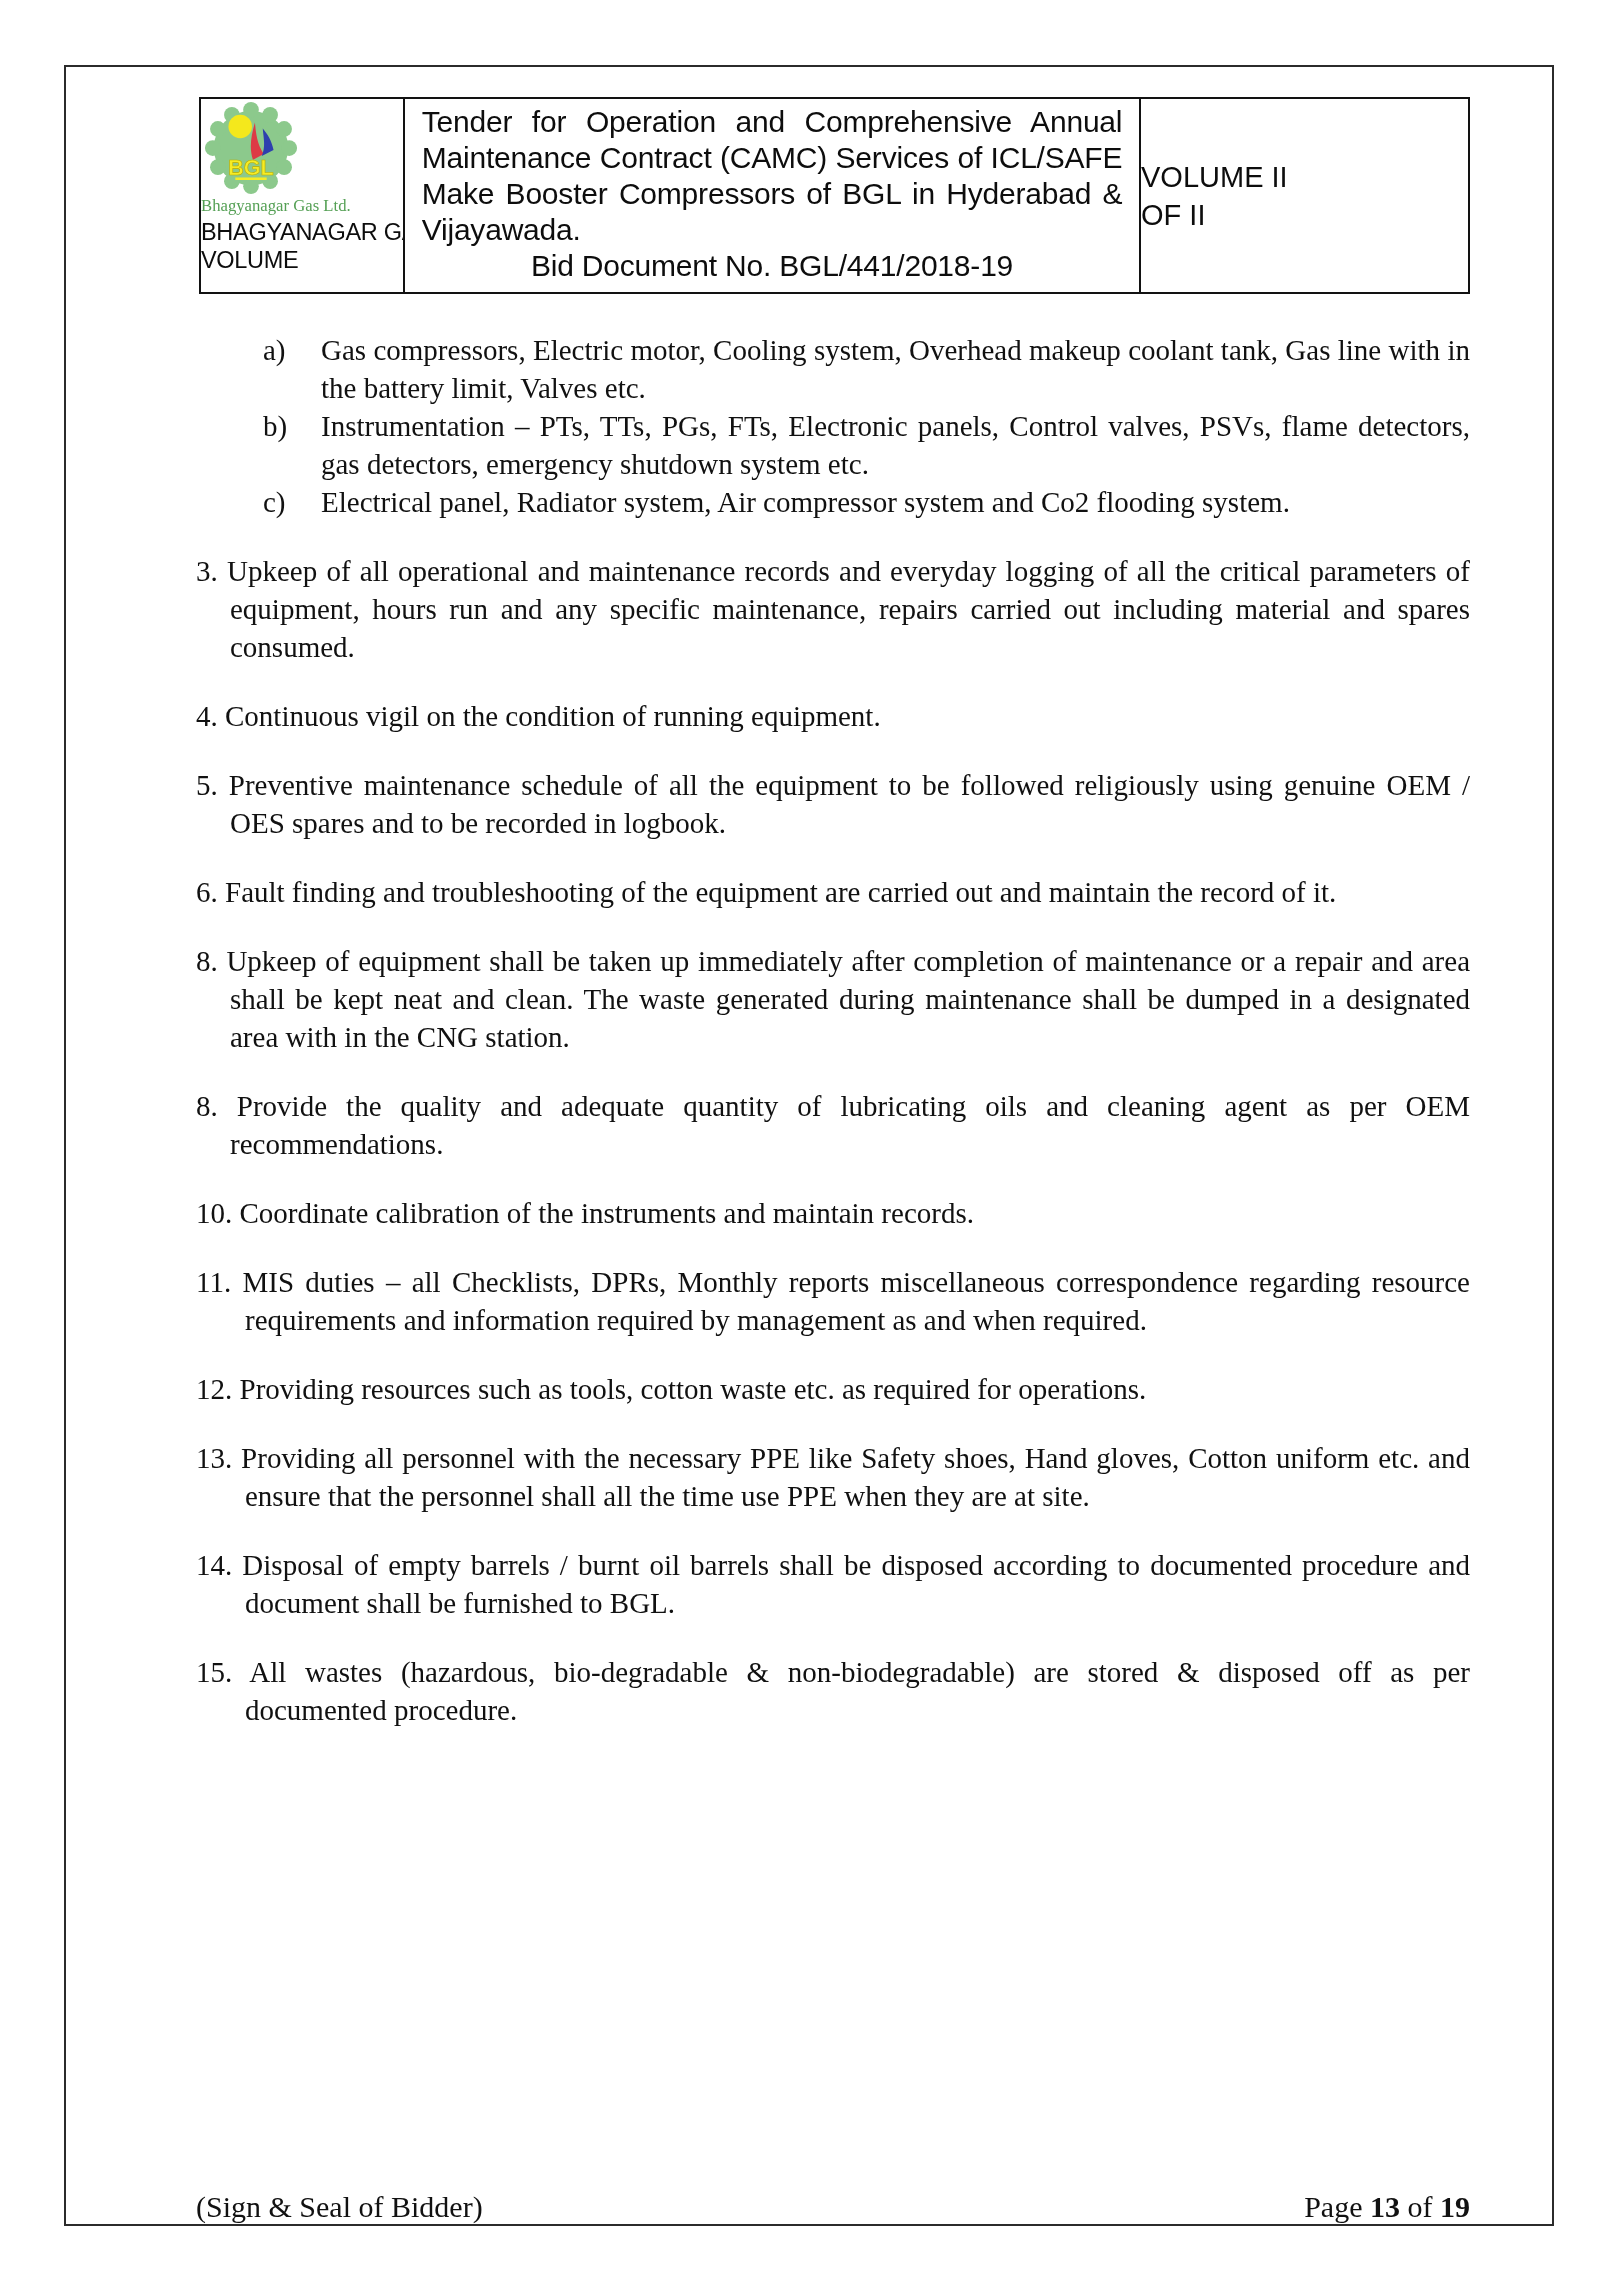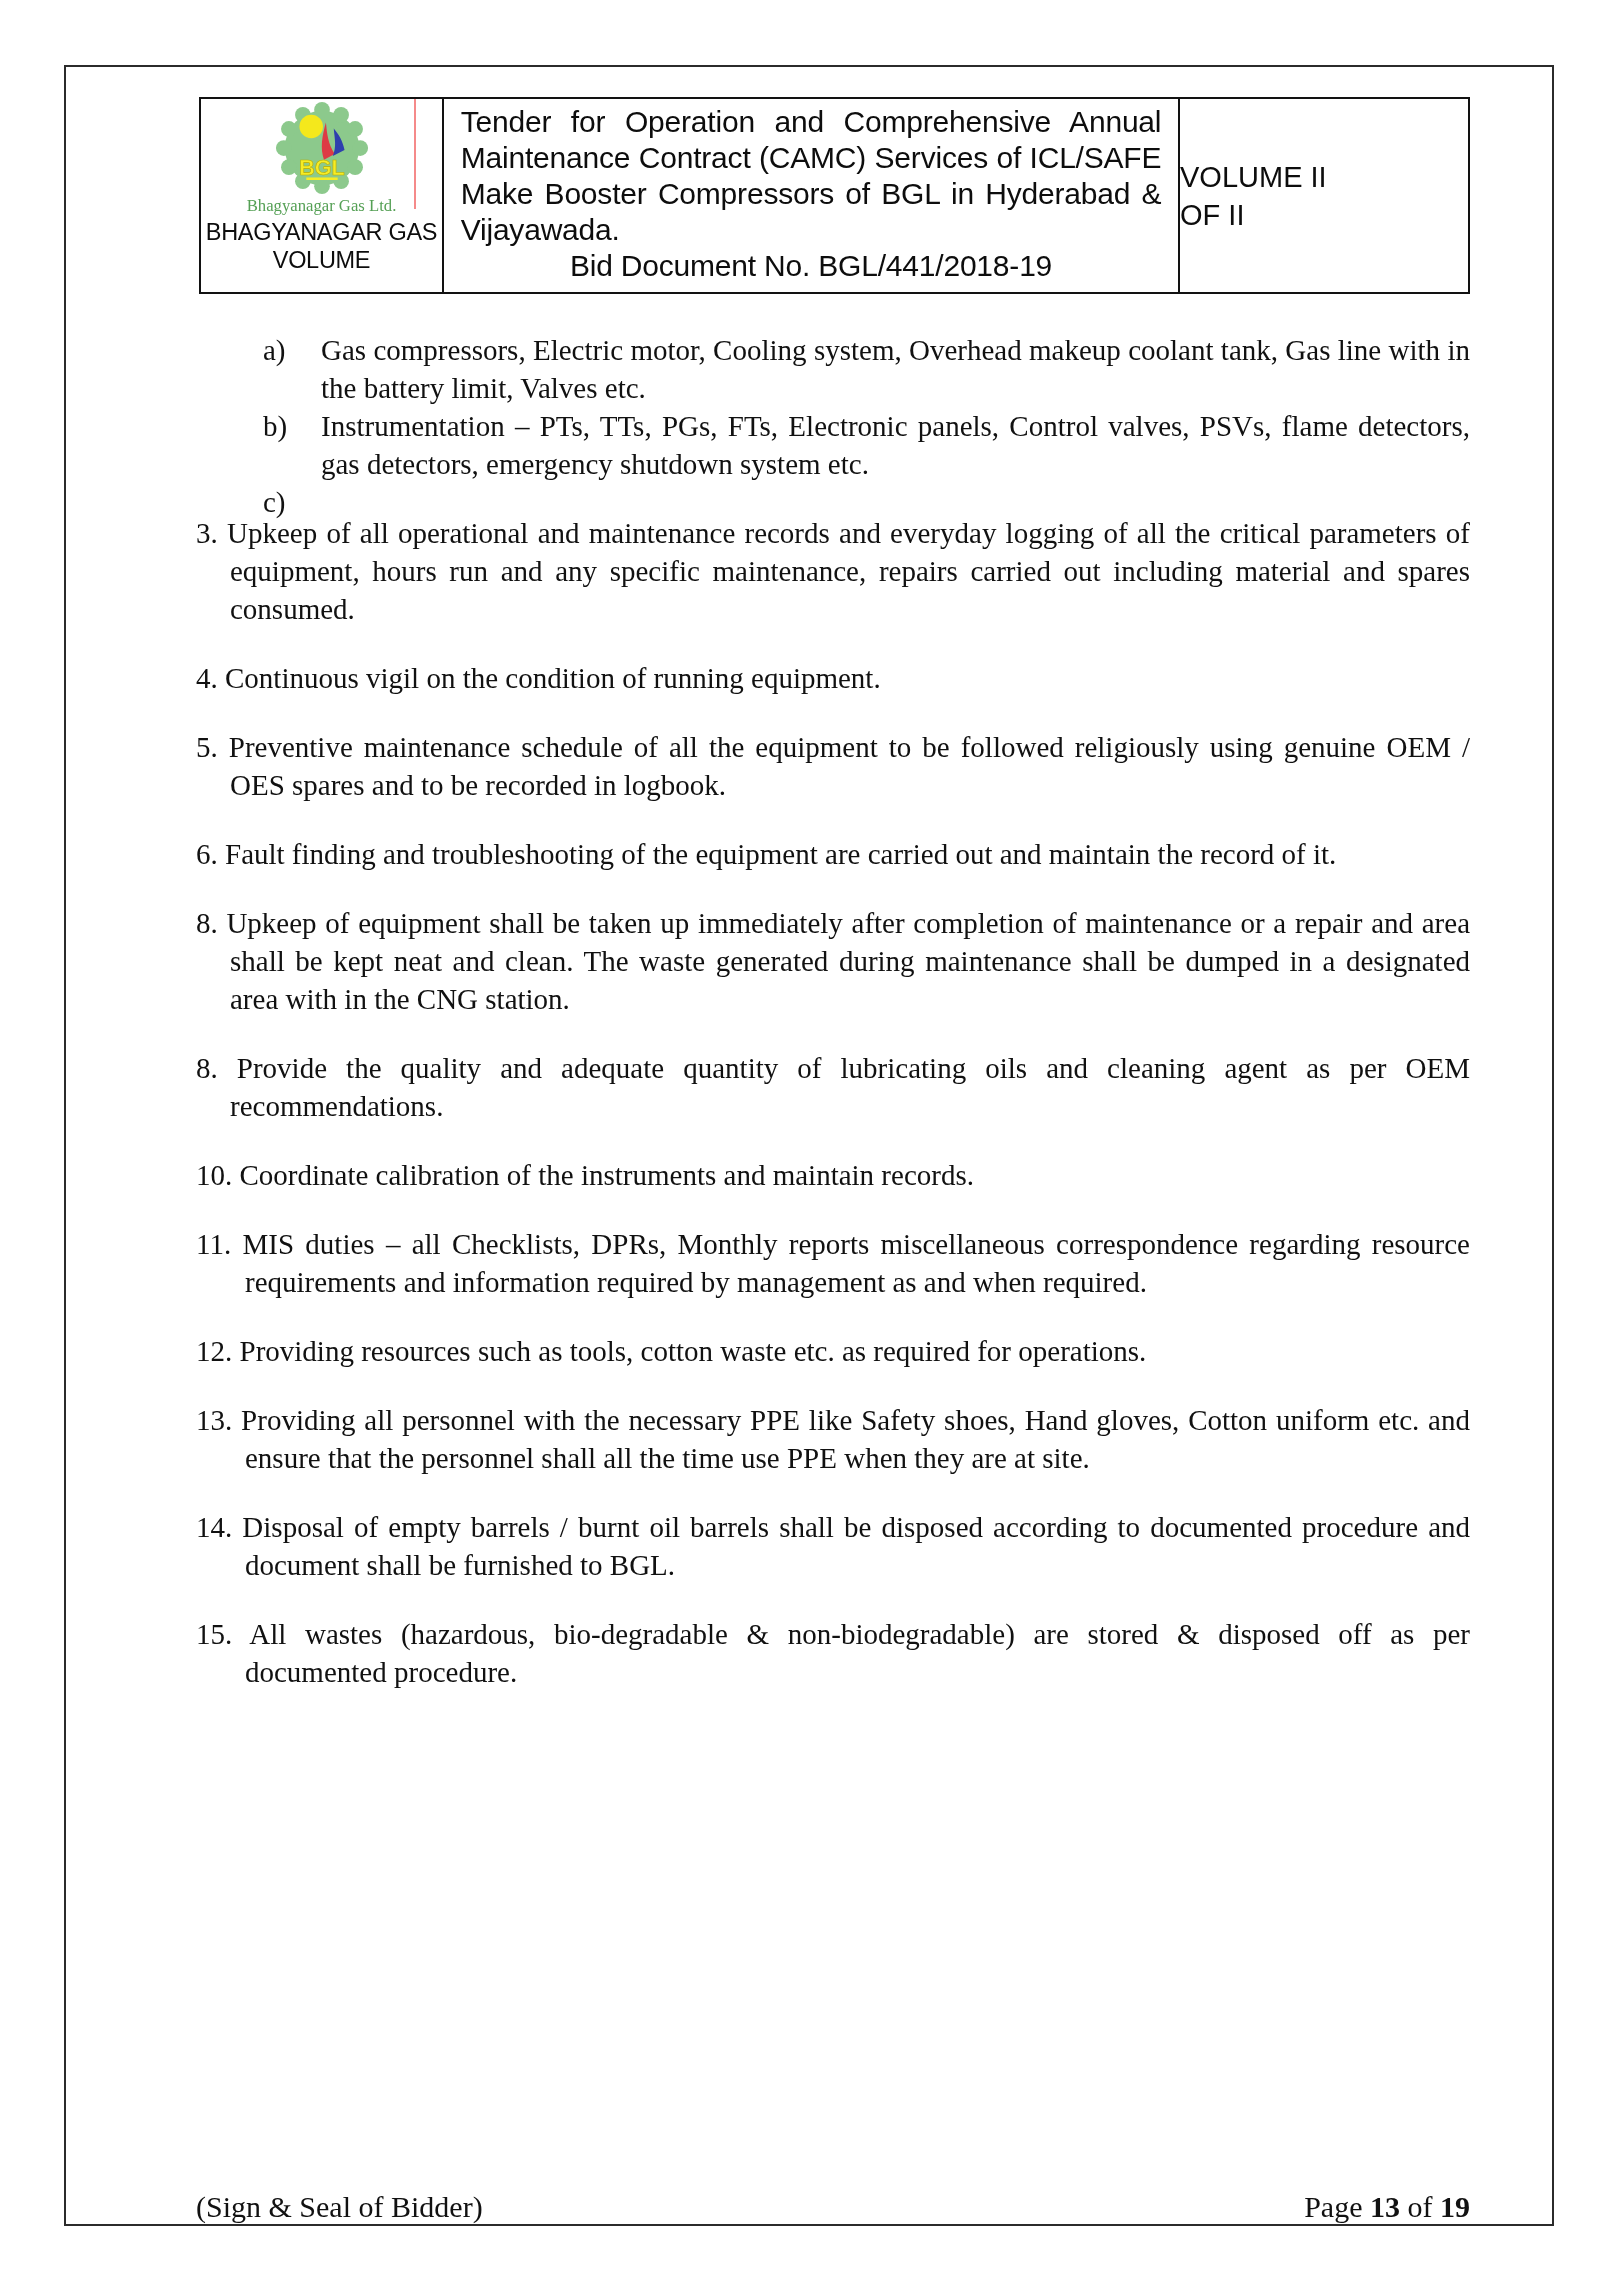--- a/index.html
+++ b/index.html
@@ -11,22 +11,22 @@
     position:absolute; left:64px; top:65px; width:1490px; height:2161px;
     border:2px solid #2b2b2b; box-sizing:border-box;
   }
   
   .htable {
     position:absolute; left:199px; top:97px; width:1271px; height:197px;
     display:flex; box-sizing:border-box; border:2.9px solid #121212;
     font-family:"Liberation Sans", sans-serif; background:#ffffff;
   }
   .cell-logo {
-    width:243px; box-sizing:border-box; border-right:2.9px solid #121212;
-    position:relative; text-align:center; overflow:hidden;
+    width:204px; box-sizing:border-box; border-right:2.9px solid #121212;
+    position:relative; text-align:left; overflow:hidden;
   }
   .redline { position:absolute; left:213px; top:0; width:2px; height:110px; background:#f58a8a; }
   .logo-wrap { margin-top:2px; line-height:0; }
   .logo-caption { font-family:"Liberation Serif", serif; font-size:16.7px; line-height:18.6px; color:#55a055; margin-top:-2px; }
   .company { font-size:23.5px; line-height:28px; color:#0d0d0d; white-space:nowrap; margin-top:2px; letter-spacing:-0.3px; }
   .cell-title {
     width:736px; box-sizing:border-box; border-right:2.9px solid #121212;
     padding:4.9px 16.7px 0 16.7px; font-size:30px; line-height:36px; color:#0d0d0d;
   }
   .title-line { letter-spacing:-0.2px; }
@@ -105,21 +105,21 @@
     <div class="cell-vol">
       <div>VOLUME II</div>
       <div>OF II</div>
     </div>
   </div>
 
   <div class="body-col">
     <div>
         <div class="sub"><span class="mk">a)</span><span>Gas compressors, Electric motor, Cooling system, Overhead makeup coolant tank, Gas line with in the battery limit, Valves etc.</span></div>
         <div class="sub"><span class="mk">b)</span><span>Instrumentation – PTs, TTs, PGs, FTs, Electronic panels, Control valves, PSVs, flame detectors, gas detectors, emergency shutdown system etc.</span></div>
-        <div class="sub"><span class="mk">c)</span></div>
+        <div class="sub"><span class="mk">c)</span><span>Electrical panel, Radiator system, Air compressor system and Co2 flooding system.</span></div>
       </div>
     <div>
         <div class="item d1">3. Upkeep of all operational and maintenance records and everyday logging of all the critical parameters of equipment, hours run and any specific maintenance, repairs carried out including material and spares consumed.</div>
         <div class="item d1">4. Continuous vigil on the condition of running equipment.</div>
         <div class="item d1">5. Preventive maintenance schedule of all the equipment to be followed religiously using genuine OEM / OES spares and to be recorded in logbook.</div>
         <div class="item d1">6. Fault finding and troubleshooting of the equipment are carried out and maintain the record of it.</div>
         <div class="item d1">8. Upkeep of equipment shall be taken up immediately after completion of maintenance or a repair and area shall be kept neat and clean. The waste generated during maintenance shall be dumped in a designated area with in the CNG station.</div>
         <div class="item d1">8. Provide the quality and adequate quantity of lubricating oils and cleaning agent as per OEM recommendations.</div>
         <div class="item d2">10. Coordinate calibration of the instruments and maintain records.</div>
         <div class="item d2">11. MIS duties – all Checklists, DPRs, Monthly reports miscellaneous correspondence regarding resource requirements and information required by management as and when required.</div>

